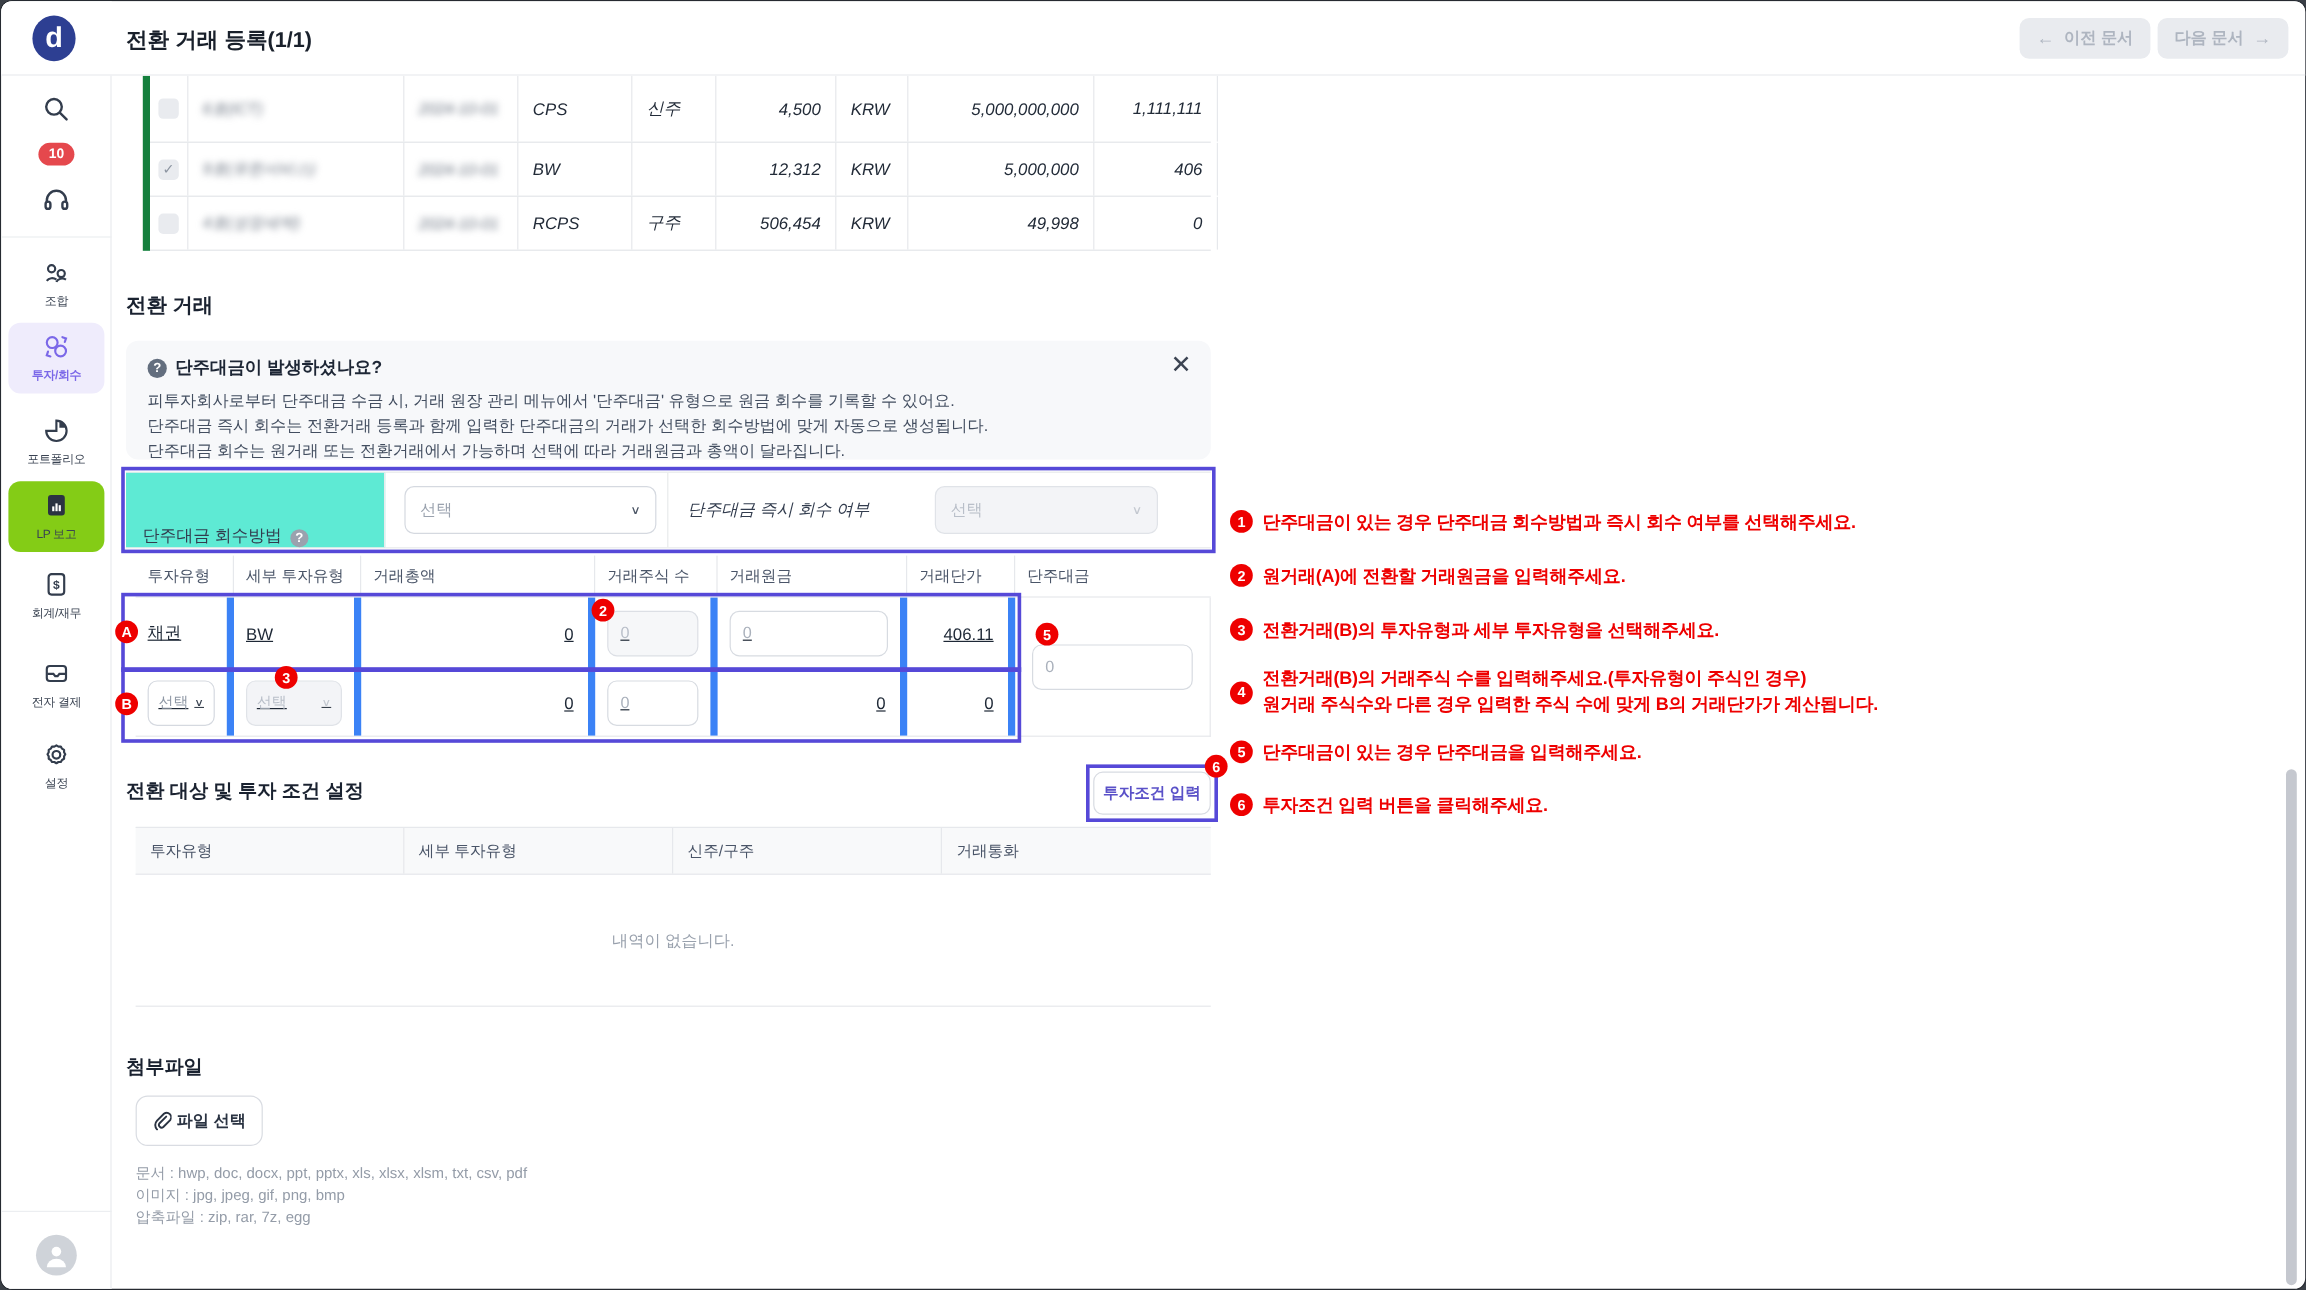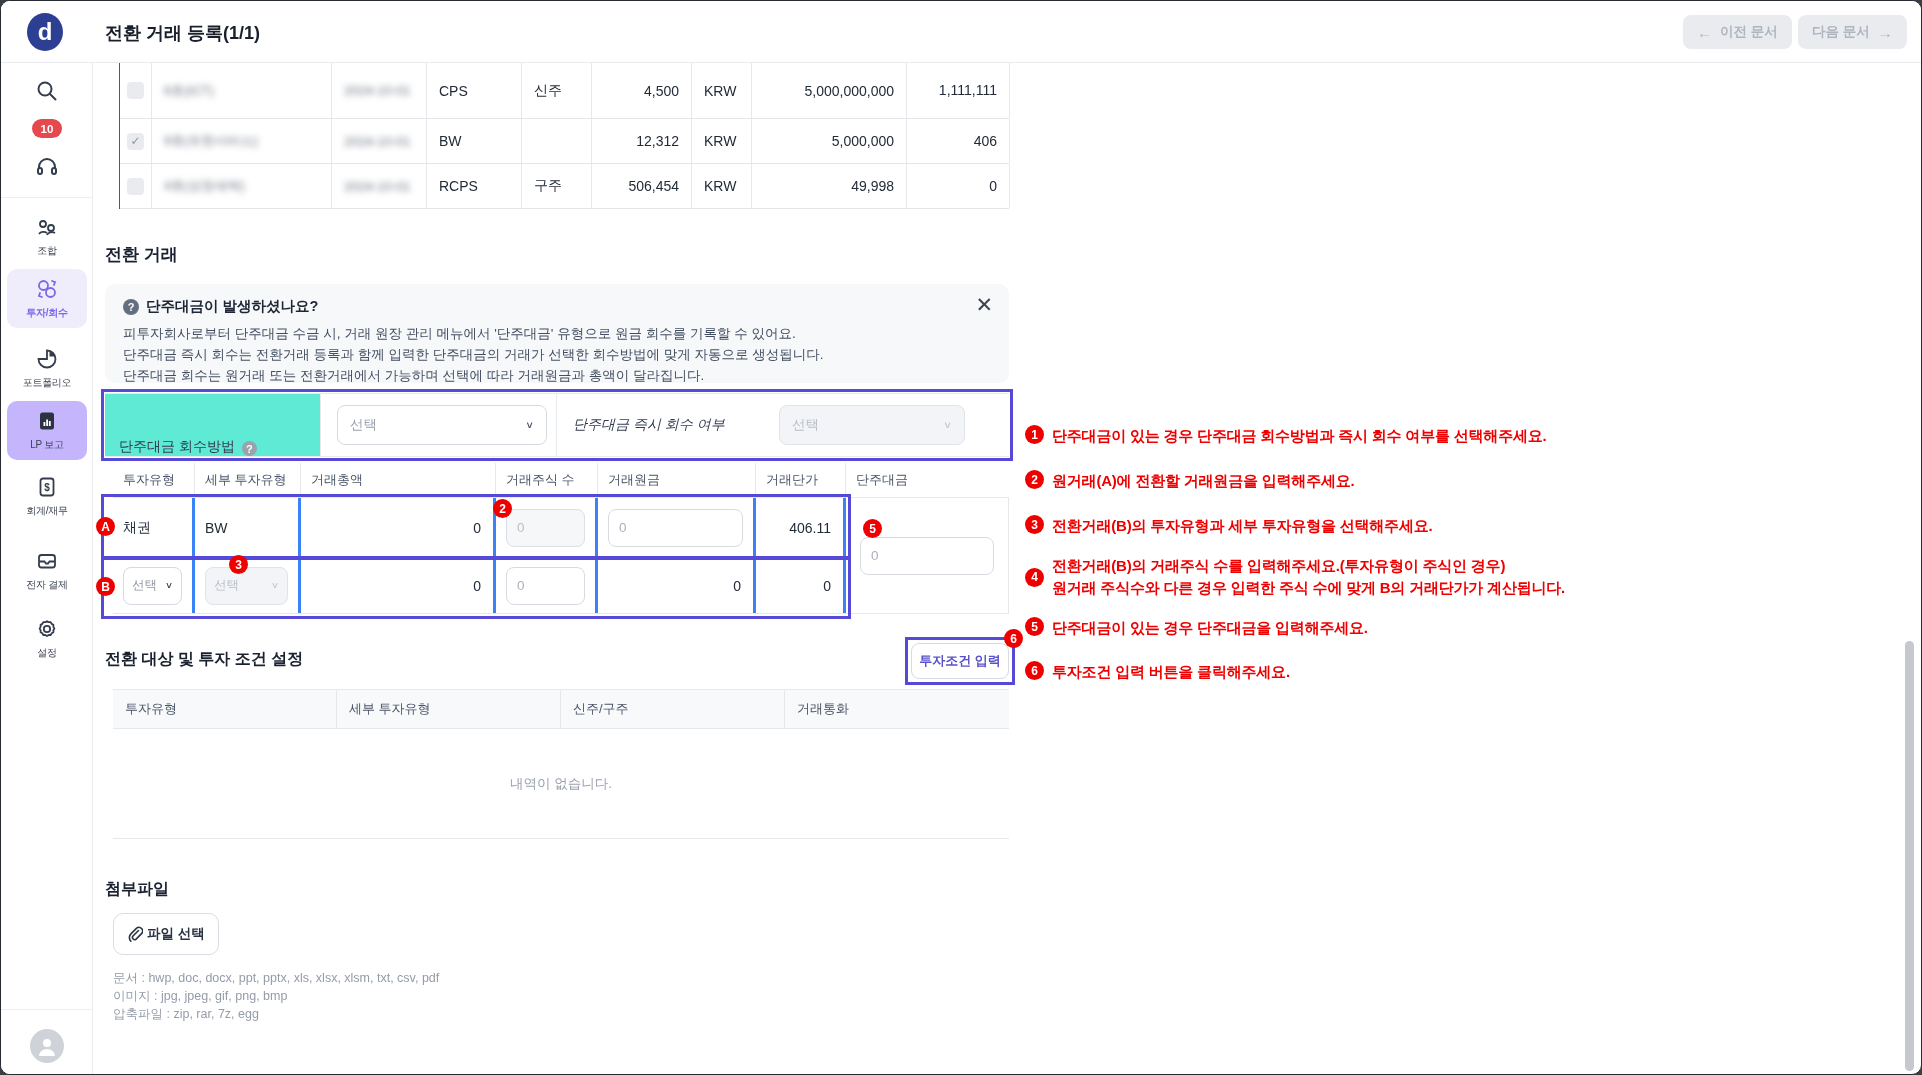--- a/index.html
+++ b/index.html
@@ -19,24 +19,24 @@
   .nav-next { left:1797px; }
   
   .sidebar { position:absolute; left:0; top:0; width:92px; height:1075px; background:#fff; border-right:1px solid #e9ebee; z-index:20; }
   .sb-icon-btn { position:absolute; left:0; width:92px; display:flex; justify-content:center; }
   .sb-divider { position:absolute; left:0; width:92px; border-top:1px solid #eceef1; }
   .sb-badge { position:absolute; left:31px; top:118px; min-width:30px; height:19px; border-radius:10px; background:#e5484d; color:#fff; font-size:11.5px; font-weight:bold; display:flex; align-items:center; justify-content:center; padding:0 7px; }
   .sb-item { position:absolute; left:6px; width:80px; border-radius:10px; display:flex; flex-direction:column; align-items:center; gap:6px; padding:9px 0 8px; }
   .sb-item .lbl { font-size:10px; color:#3a4352; letter-spacing:-0.3px; }
   .sb-item.active { background:#efecfc; }
   .sb-item.active .lbl { color:#7b68e8; font-weight:bold; }
-  .sb-item.soft { background:#c4b5fd; }
+  .sb-item.soft { background:#84cc16; }
   .avatar { position:absolute; left:29px; top:1028px; width:34px; height:34px; border-radius:50%; background:#cfd3d9; display:flex; align-items:center; justify-content:center; overflow:hidden; }
   
-  .ledger { position:absolute; left:118px; top:62px; width:890px; border-left:1px solid #15803d; }
+  .ledger { position:absolute; left:118px; top:62px; width:890px; border-left:6px solid #15803d;font-style:italic; }
   .lg-row { display:grid; grid-template-columns:32px 180px 95px 95px 70px 100px 60px 155px 103px; border-bottom:1px solid #e3e5e9; }
   .lg-row > div { border-right:1px solid #e6e8ec; display:flex; align-items:center; font-size:14px; color:#222b38; padding:0 12px; overflow:hidden; }
   .lg-row .ck { justify-content:center; padding:0; }
   .cbox { width:17px; height:17px; border-radius:4px; background:#e9ebef; display:flex; align-items:center; justify-content:center; font-size:12px; color:#8d95a1; }
   .blur-txt { filter:blur(3px); color:#6a7380; font-size:13px; }
   .num { justify-content:flex-end; }
   .wrapnum { justify-content:flex-end; text-align:right; line-height:19px; word-break:break-all; padding-top:6px; padding-bottom:6px; align-items:flex-start; }
   
   .sec-title { position:absolute; font-size:17px; font-weight:bold; color:#1a2230; }
   
@@ -56,21 +56,21 @@
   .select .chev { color:#4a5464; font-size:12px; transform:scaleY(0.8); }
   .select.disabled { background:#f3f4f7; border-color:#e0e3e8; color:#b9bfc9; }
   .select.disabled .chev { color:#c3c8d0; }
   
   .cform { position:absolute; left:112px; top:462px; width:896px; }
   .cf-head { display:grid; grid-template-columns:82px 106px 195px 102px 158px 90px 163px; height:35px; border-bottom:1px solid #e6e8ec; }
   .cf-head > div { border-right:1px solid #e6e8ec; display:flex; align-items:center; padding:0 10px; font-size:13px; color:#4a5568; }
   .cf-body { display:flex; }
   .cf-main { width:733px; }
   .cf-row { display:grid; grid-template-columns:82px 106px 195px 102px 158px 90px; border-bottom:1px solid #e6e8ec; }
-  .cf-row > div { border-right:3px solid #3b82f6; display:flex; align-items:center; padding:0 10px; font-size:14px; color:#1e2836; position:relative; }
+  .cf-row > div { border-right:6px solid #3b82f6; display:flex; align-items:center; padding:0 10px; font-size:14px; color:#1e2836; position:relative;text-decoration:underline; }
   .cf-row .num { justify-content:flex-end; padding-right:12px; }
   .row-a { height:60px; }
   .row-b { height:56px; }
   .cf-side { width:163px; border-right:1px solid #e6e8ec; border-bottom:1px solid #e6e8ec; display:flex; align-items:center; justify-content:center; position:relative; }
   .tinput { height:38px; border-radius:8px; border:1px solid #d7dbe1; background:#fff; font-size:13.5px; color:#aab1bc; display:flex; align-items:center; padding:0 10px; }
   .tinput.disabled { background:#f6f7f9; border-color:#dcdfe5; color:#b9bfc9; }
   .mini-select { height:38px; border-radius:8px; border:1px solid #d5d9e0; background:#fff; display:flex; align-items:center; justify-content:space-between; padding:0 8px; font-size:12.5px; color:#8f98a5; }
   .mini-select .chev { color:#38414f; font-size:11px; transform:scaleY(0.8); }
   .mini-select.disabled { background:#f3f4f7; border-color:#e0e3e8; color:#b9bfc9; }
   .mini-select.disabled .chev { color:#c3c8d0; }

